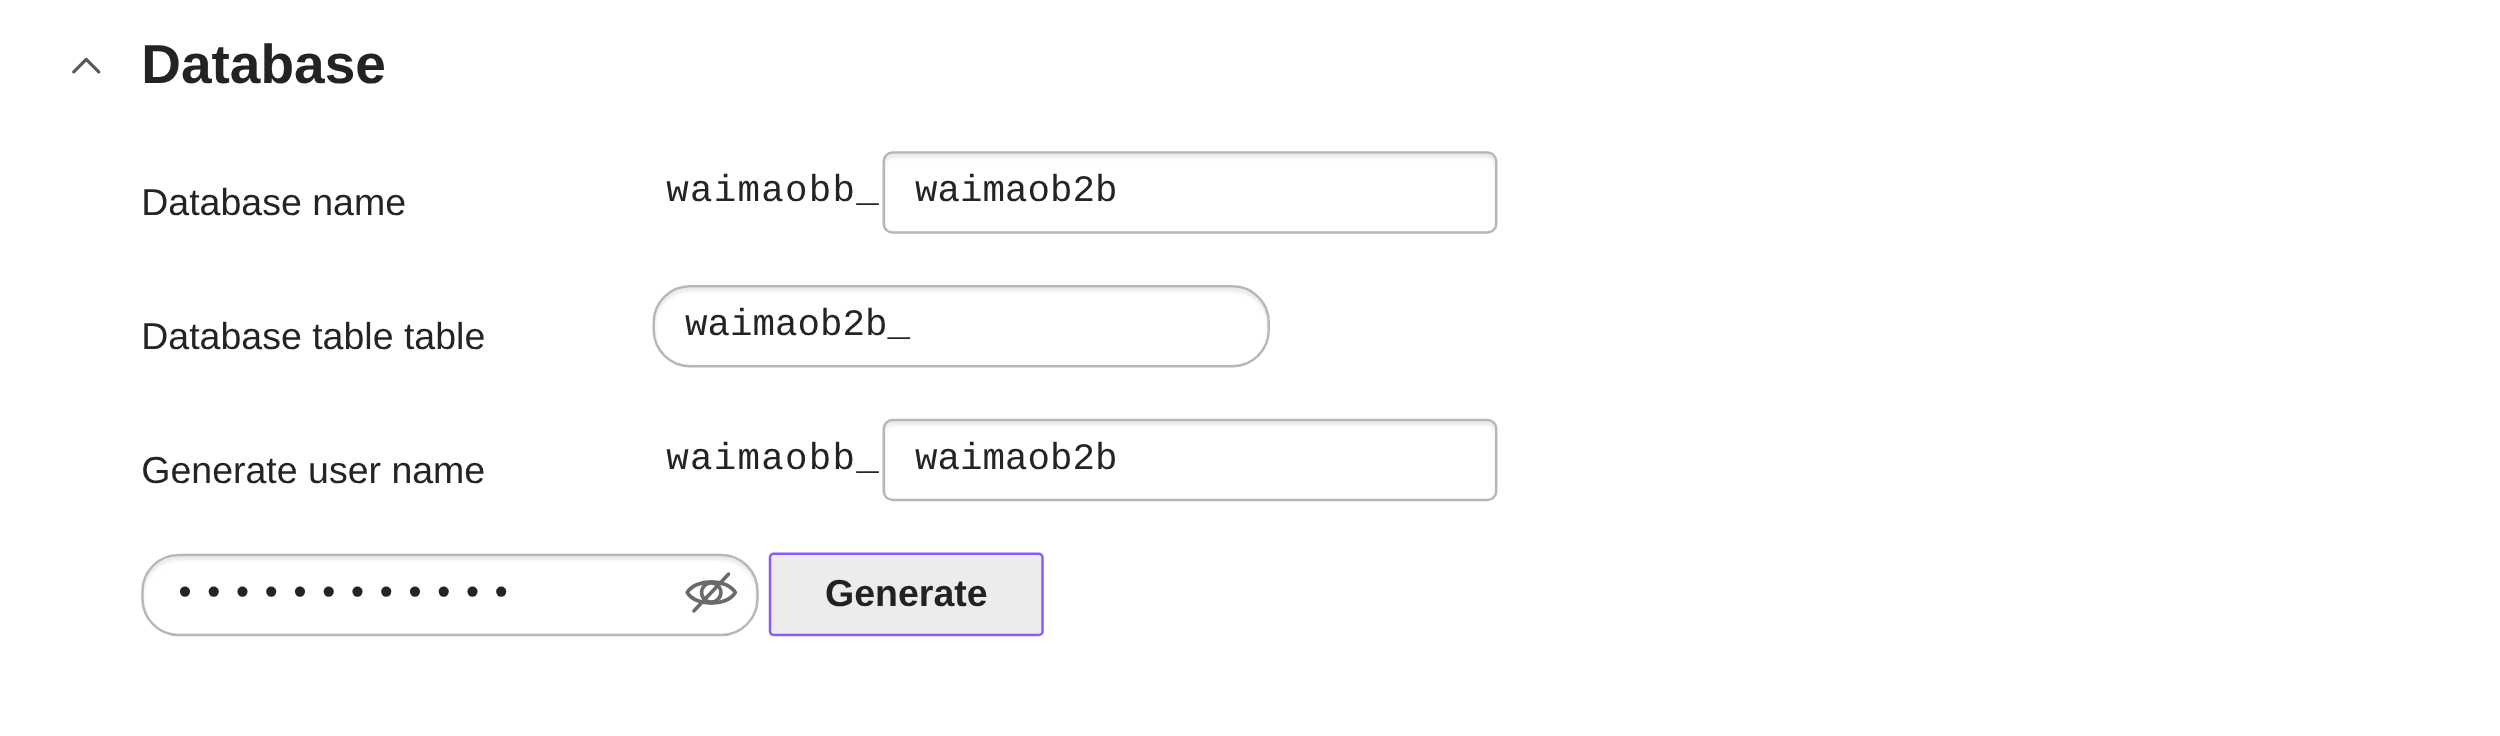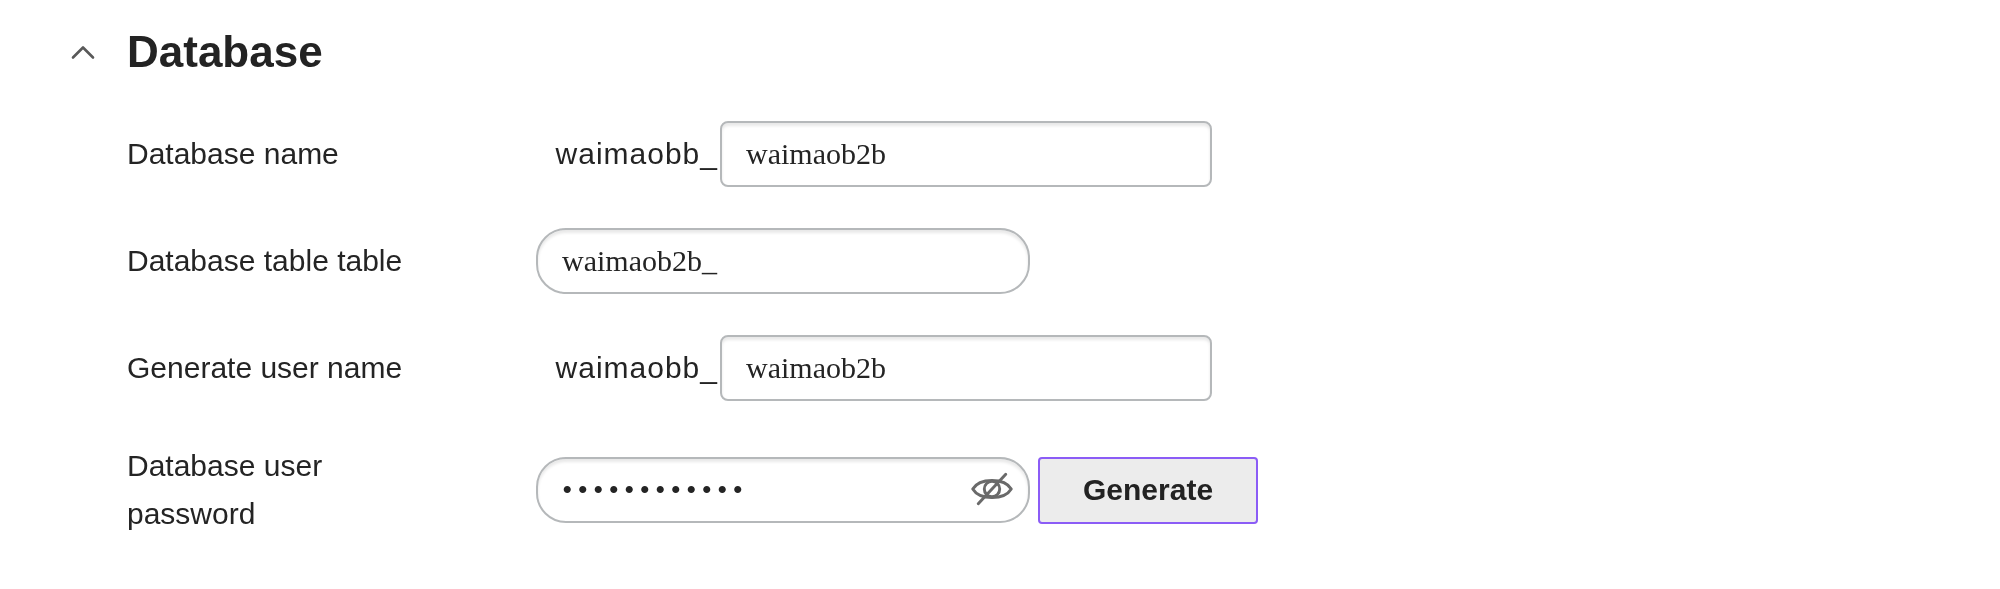--- a/index.html
+++ b/index.html
@@ -4,21 +4,21 @@
 <style>
   * { margin: 0; padding: 0; box-sizing: border-box; }
   html, body { background: #ffffff; }
   body {
     width: 2000px;
     height: 589px;
     font-family: "Liberation Sans", "DejaVu Sans", sans-serif;
     color: #222222;
     overflow: hidden;
   }
-  .page { position: relative; width: 2000px; height: 438px; padding-left: 14px; }
+  .page { position: relative; width: 2000px; height: 438px; }
 
   
   .section-header {
     display: flex;
     align-items: center;
     padding: 26px 0 0 57px;
   }
   .collapse-btn {
     background: none;
     border: none;
@@ -36,21 +36,21 @@
     font-size: 44px;
     font-weight: 700;
     color: #232323;
     line-height: 52px;
   }
 
   
   .form { padding-left: 113px; margin-top: 43px; }
   .form-row {
     display: flex;
-    align-items: center;
+    align-items: flex-end;
     min-height: 66px;
     margin-bottom: 41px;
   }
   .form-row.password-row { margin-top: 20px; }
   .form-label {
     width: 409px;
     flex-shrink: 0;
     font-size: 30px;
     line-height: 48px;
     color: #242424;
@@ -59,29 +59,30 @@
   .field { display: flex; align-items: center; }
   .prefix {
     width: 184px;
     flex-shrink: 0;
     font-size: 30px;
     color: #242424;
     text-align: right;
     padding-right: 2px;
     letter-spacing: 1px;
     white-space: nowrap;
+    font-family: Liberation Mono, monospace;
   }
   .text-input {
     height: 66px;
     border: 2px solid #b5b8ba;
     border-radius: 8px;
     background: #ffffff;
     box-shadow: inset 0 3px 3px rgba(0,0,0,0.09);
     padding: 0 24px;
-    font-family: Liberation Serif, serif;
+    font-family: Liberation Mono, monospace;
     font-size: 30px;
     color: #242424;
     outline: none;
   }
   .w-main { width: 492px; }
   .w-full { width: 494px; border-radius: 30px; }
 
   
   .password-wrap { position: relative; display: inline-block; }
   .password-input {
@@ -159,23 +160,20 @@
       <div class="form-label">
         <span class="label-inner">Generate user name</span>
       </div>
       <div class="field">
         <span class="prefix">waimaobb_</span>
         <input type="text" class="text-input w-main" value="waimaob2b" style="">
       </div>
     </div>
 
     <div class="form-row password-row">
-      <div class="form-label">
-        <span class="label-inner">Database user password</span>
-      </div>
       <div class="field">
         <span class="password-wrap">
           <input type="text" class="text-input w-full password-input" value="••••••••••••" style="">
           <button class="eye-btn" aria-label="Show password">
             <span>
               <svg width="44" height="44" viewBox="0 0 24 24" fill="none">
                 <path d="M1.5 12 C 5.2 5.8, 18.8 5.8, 22.5 12 C 18.8 18.2, 5.2 18.2, 1.5 12 Z" stroke="#6a6a6a" stroke-width="1.6" fill="none" stroke-linejoin="round"></path>
                 <circle cx="12" cy="12" r="4.2" stroke="#6a6a6a" stroke-width="1.6" fill="none"></circle>
                 <line x1="4.5" y1="20" x2="19.5" y2="4" stroke="#6a6a6a" stroke-width="1.6" stroke-linecap="round"></line>
               </svg>

